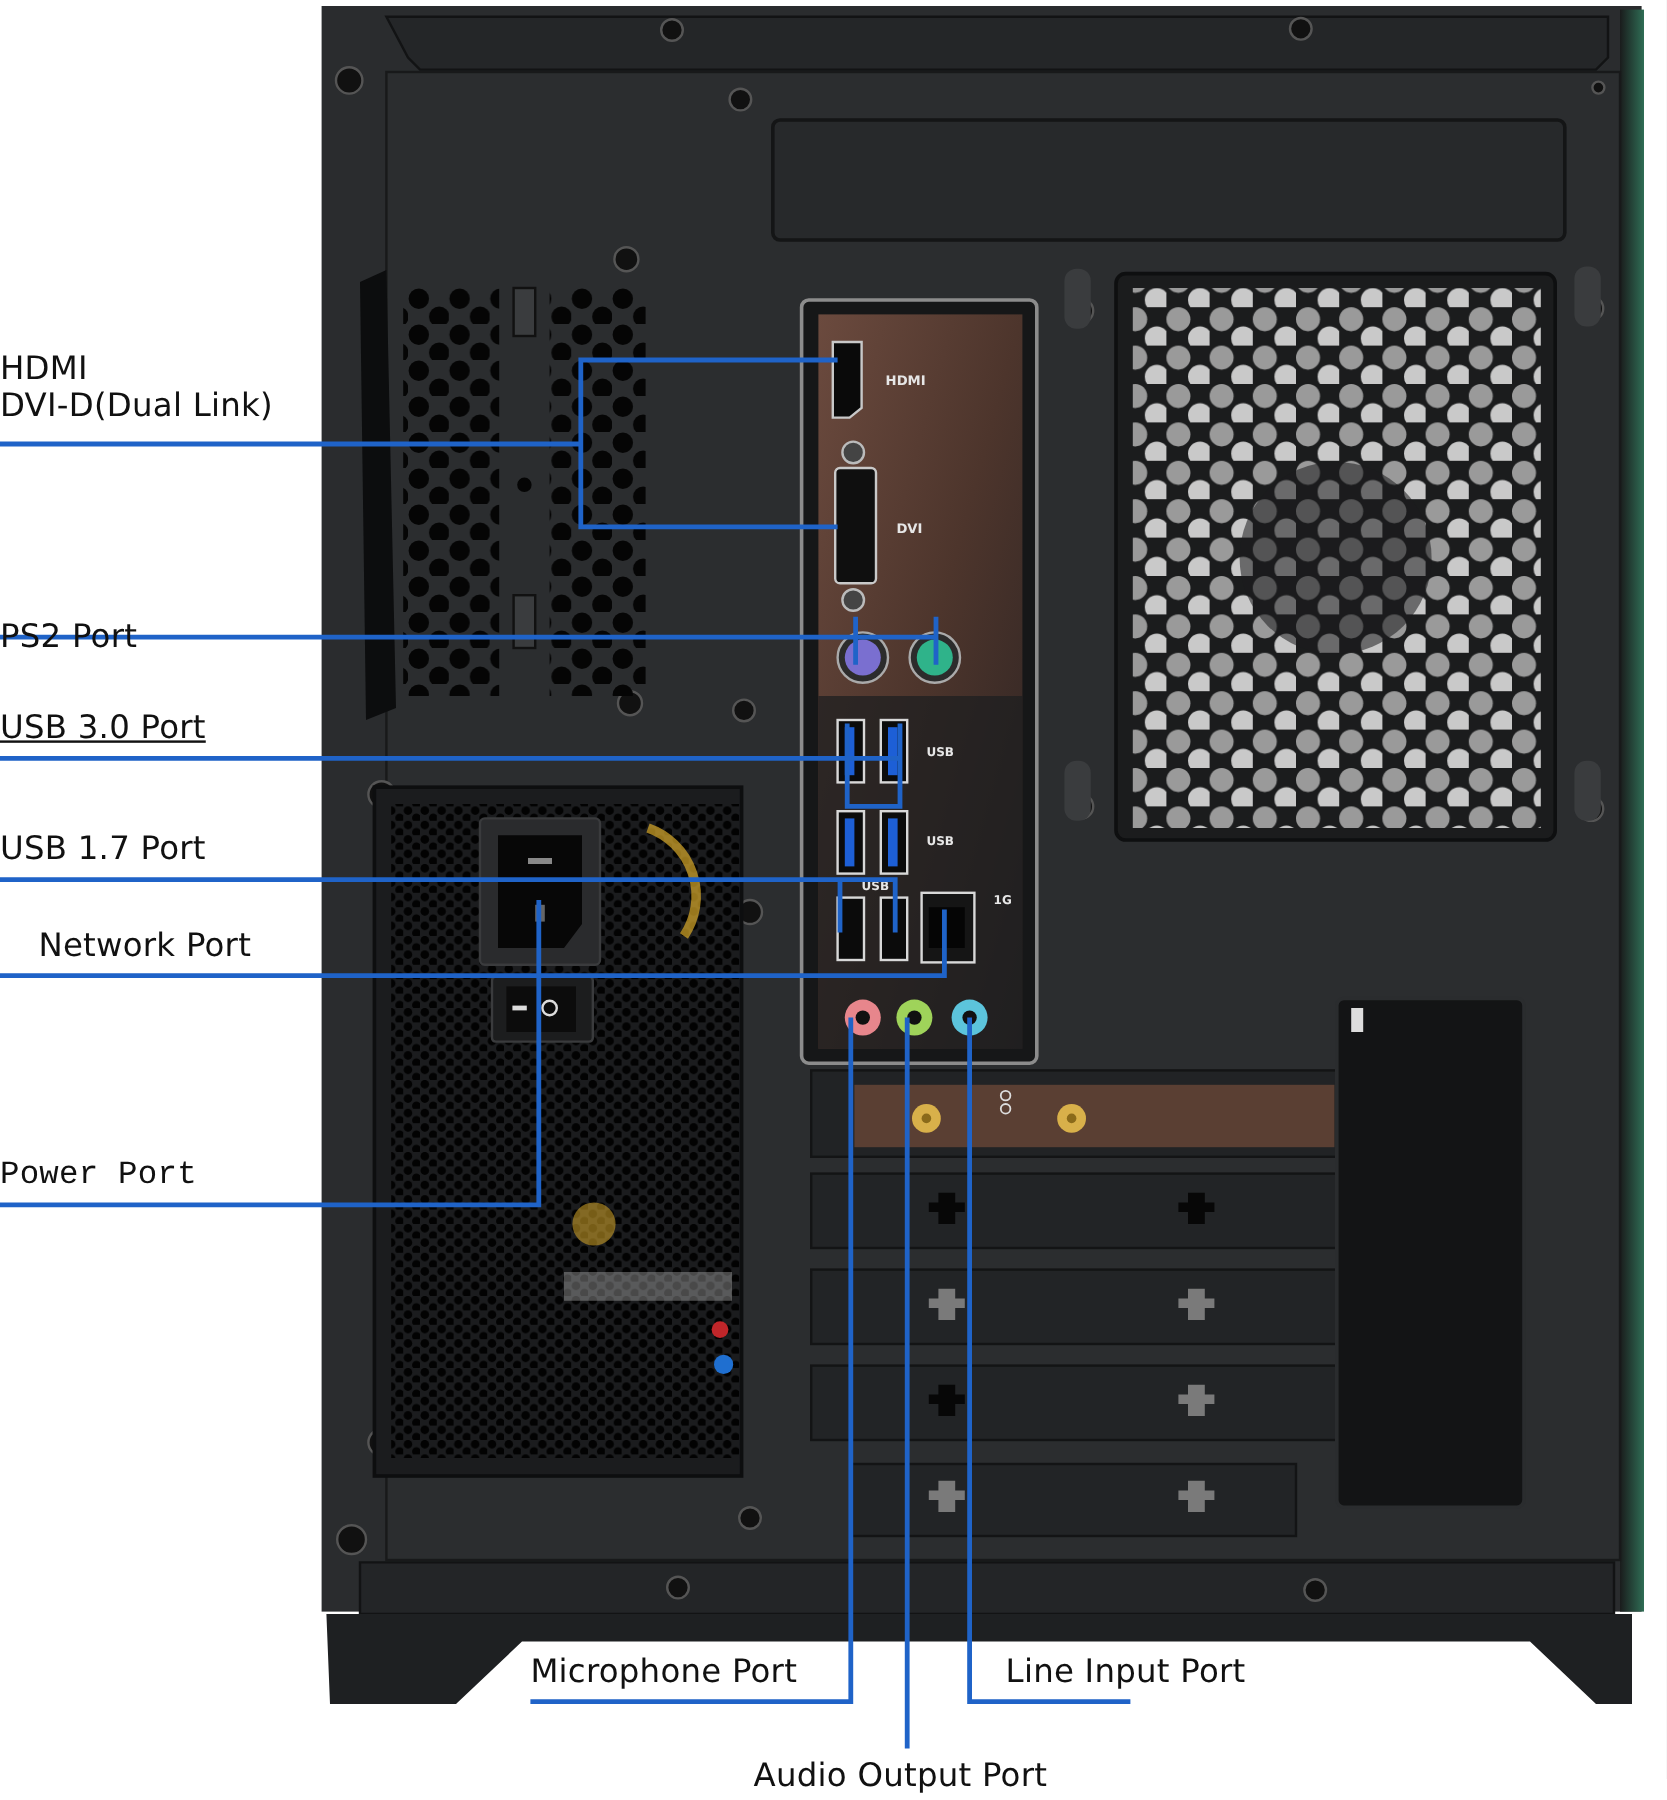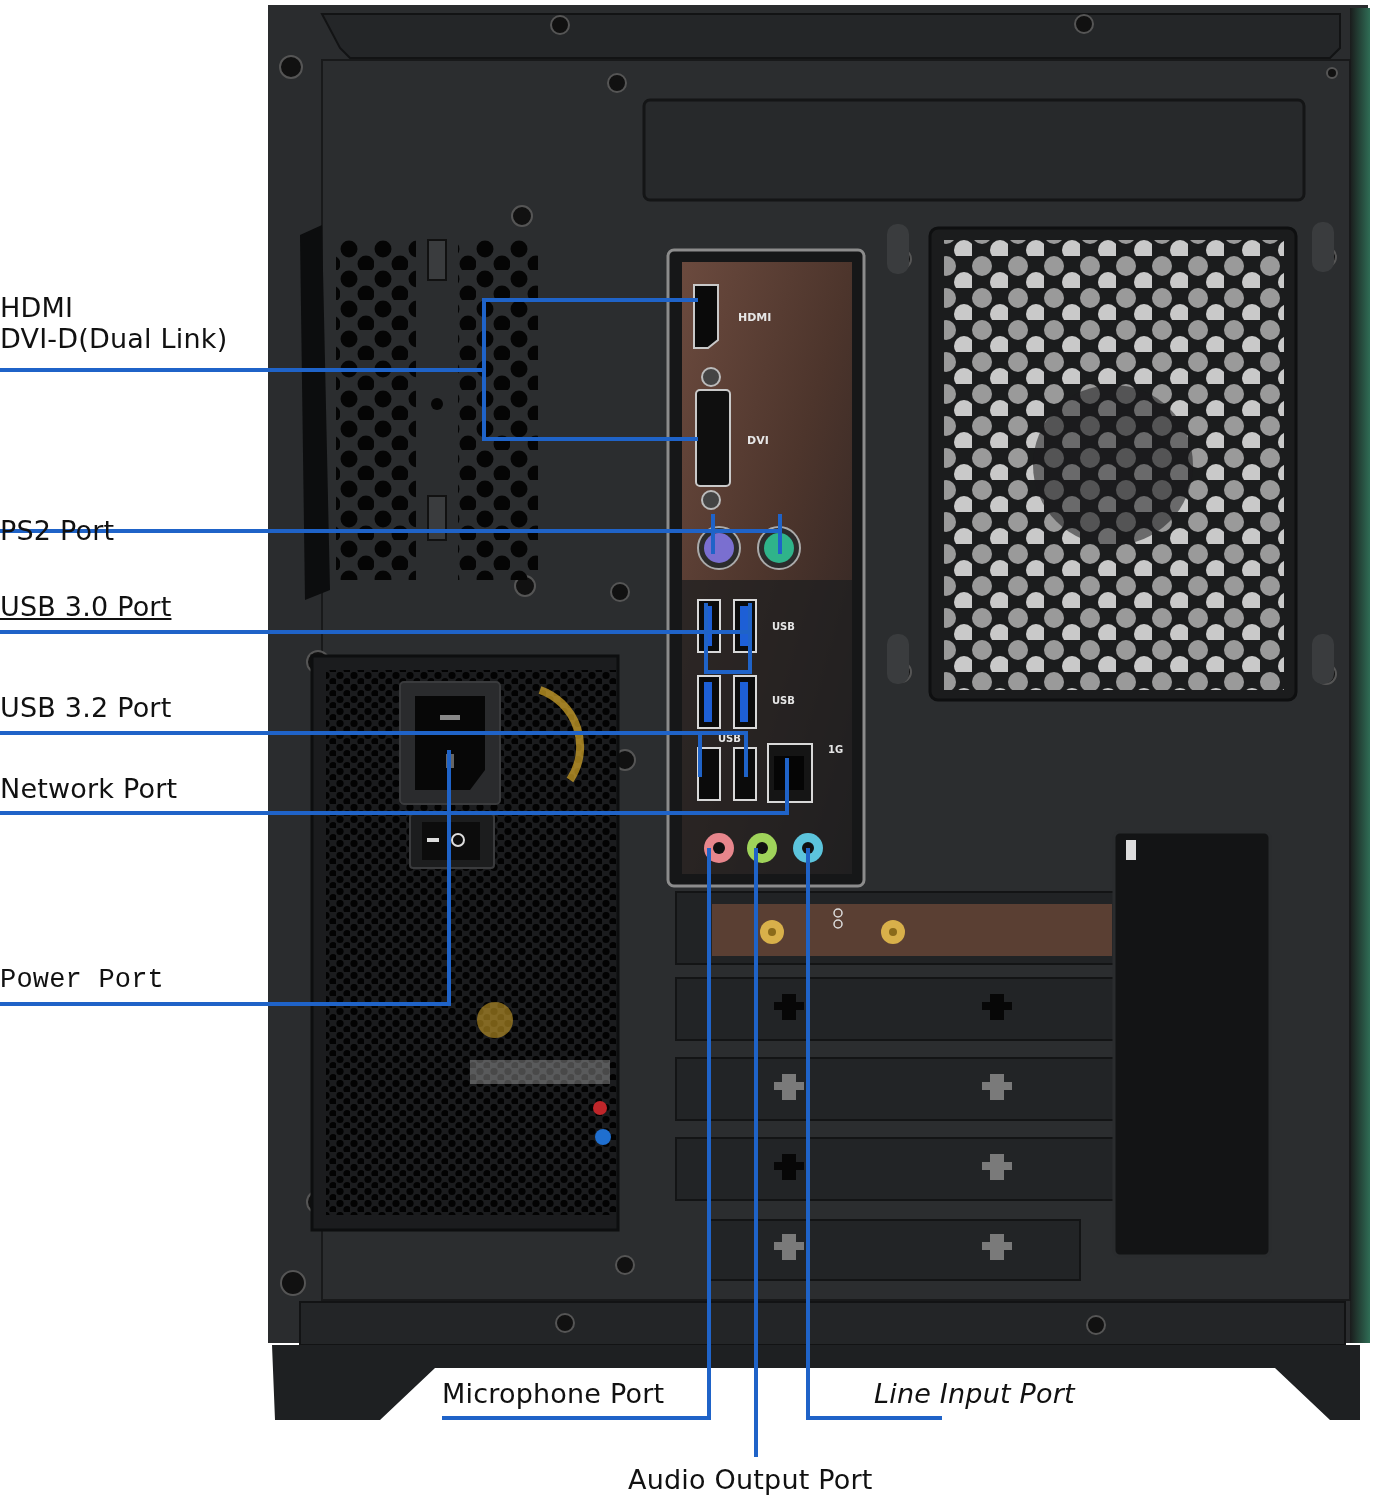--- a/index.html
+++ b/index.html
@@ -208,20 +208,20 @@
         <path d="M940,1418 L808,1418 L808,850 " fill="none" stroke="#1f63c8" stroke-width="4" stroke-linecap="square"></path>
       </g>
   </svg>
 
   
   <div id="labels">
     <div class="label" style="left: 0px; top: 293px;">HDMI</div>
     <div class="label" style="left: 0px; top: 324px;">DVI-D(Dual Link)</div>
     <div class="label" style="left: 0px; top: 492px; margin-top: 24px;">PS2 Port</div>
     <div class="label" style="left: 0px; top: 592px; text-decoration: underline;">USB 3.0 Port</div>
-    <div class="label" style="left: 0px; top: 693px;">USB 3.2 Port</div>
-    <div class="label" style="left: 0px; top: 774px;">Network Port</div>
+    <div class="label" style="left: 0px; top: 693px;">USB 1.7 Port</div>
+    <div class="label" style="left: 0px; top: 774px; padding-left: 32px;">Network Port</div>
     <div class="label" style="left: 0px; top: 965px; font-family: Liberation Mono, monospace;">Power Port</div>
     <div class="label" style="left: 442px; top: 1379px;">Microphone Port</div>
-    <div class="label" style="left: 874px; top: 1379px; font-style: italic;">Line Input Port</div>
+    <div class="label" style="left: 838px; top: 1379px;">Line Input Port</div>
     <div class="label" style="left: 628px; top: 1465px;">Audio Output Port</div>
   </div>
 </div>
 
 </body></html>

